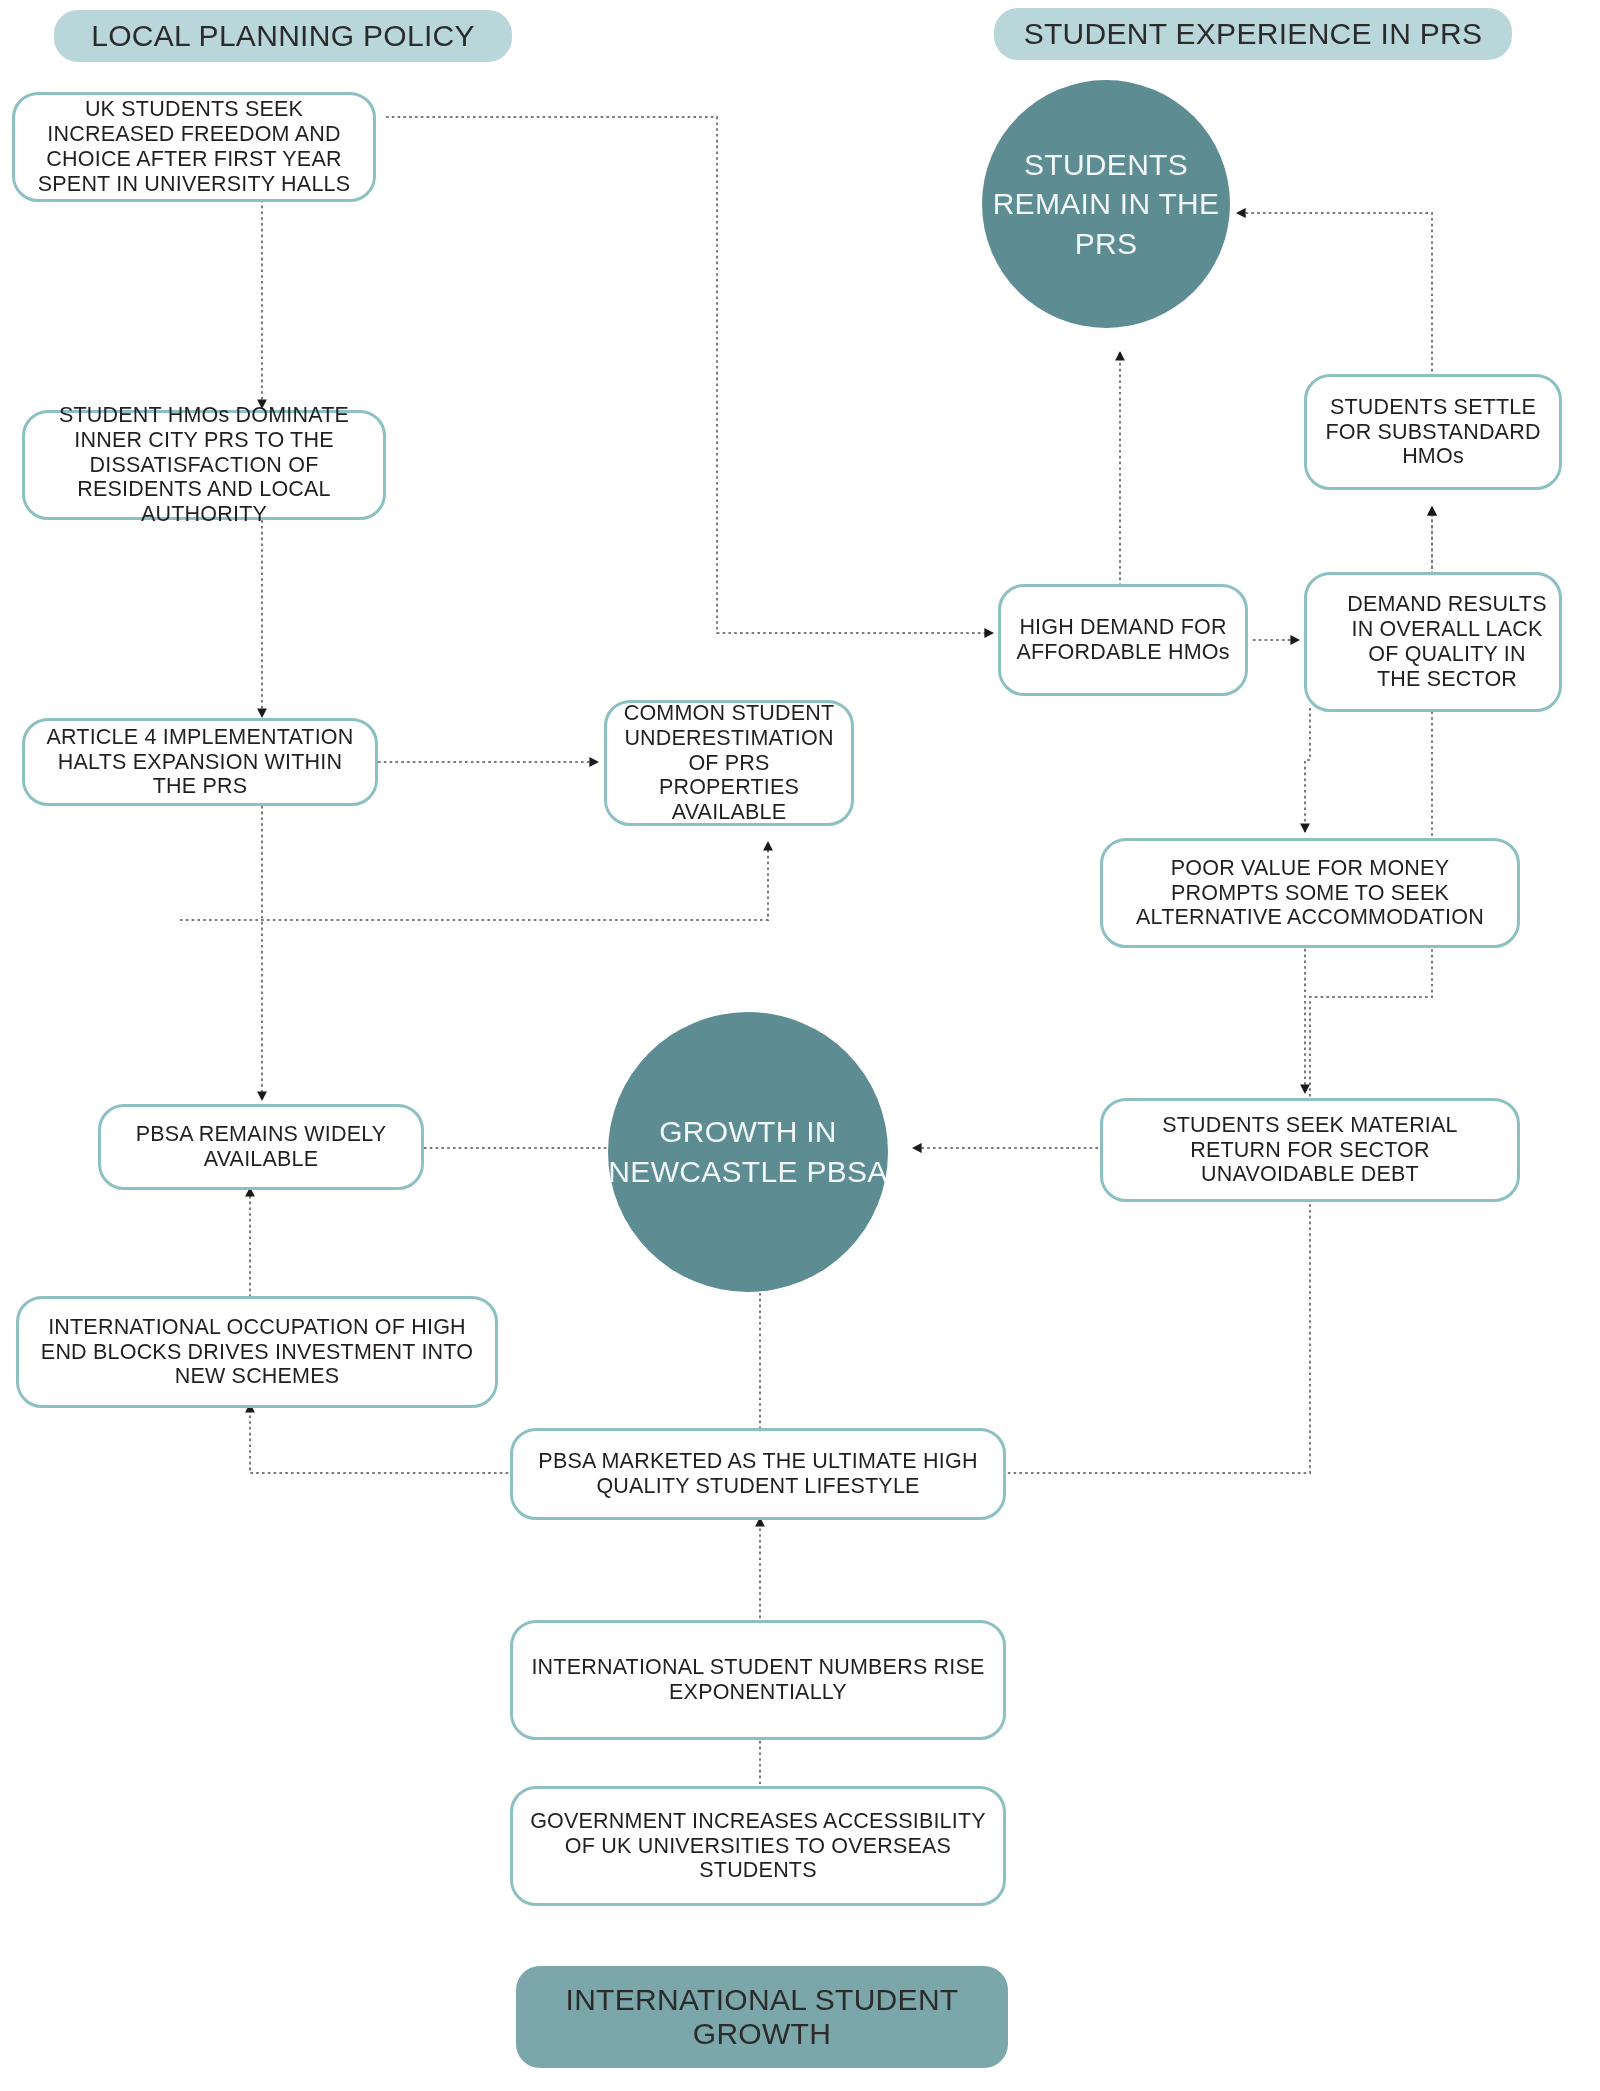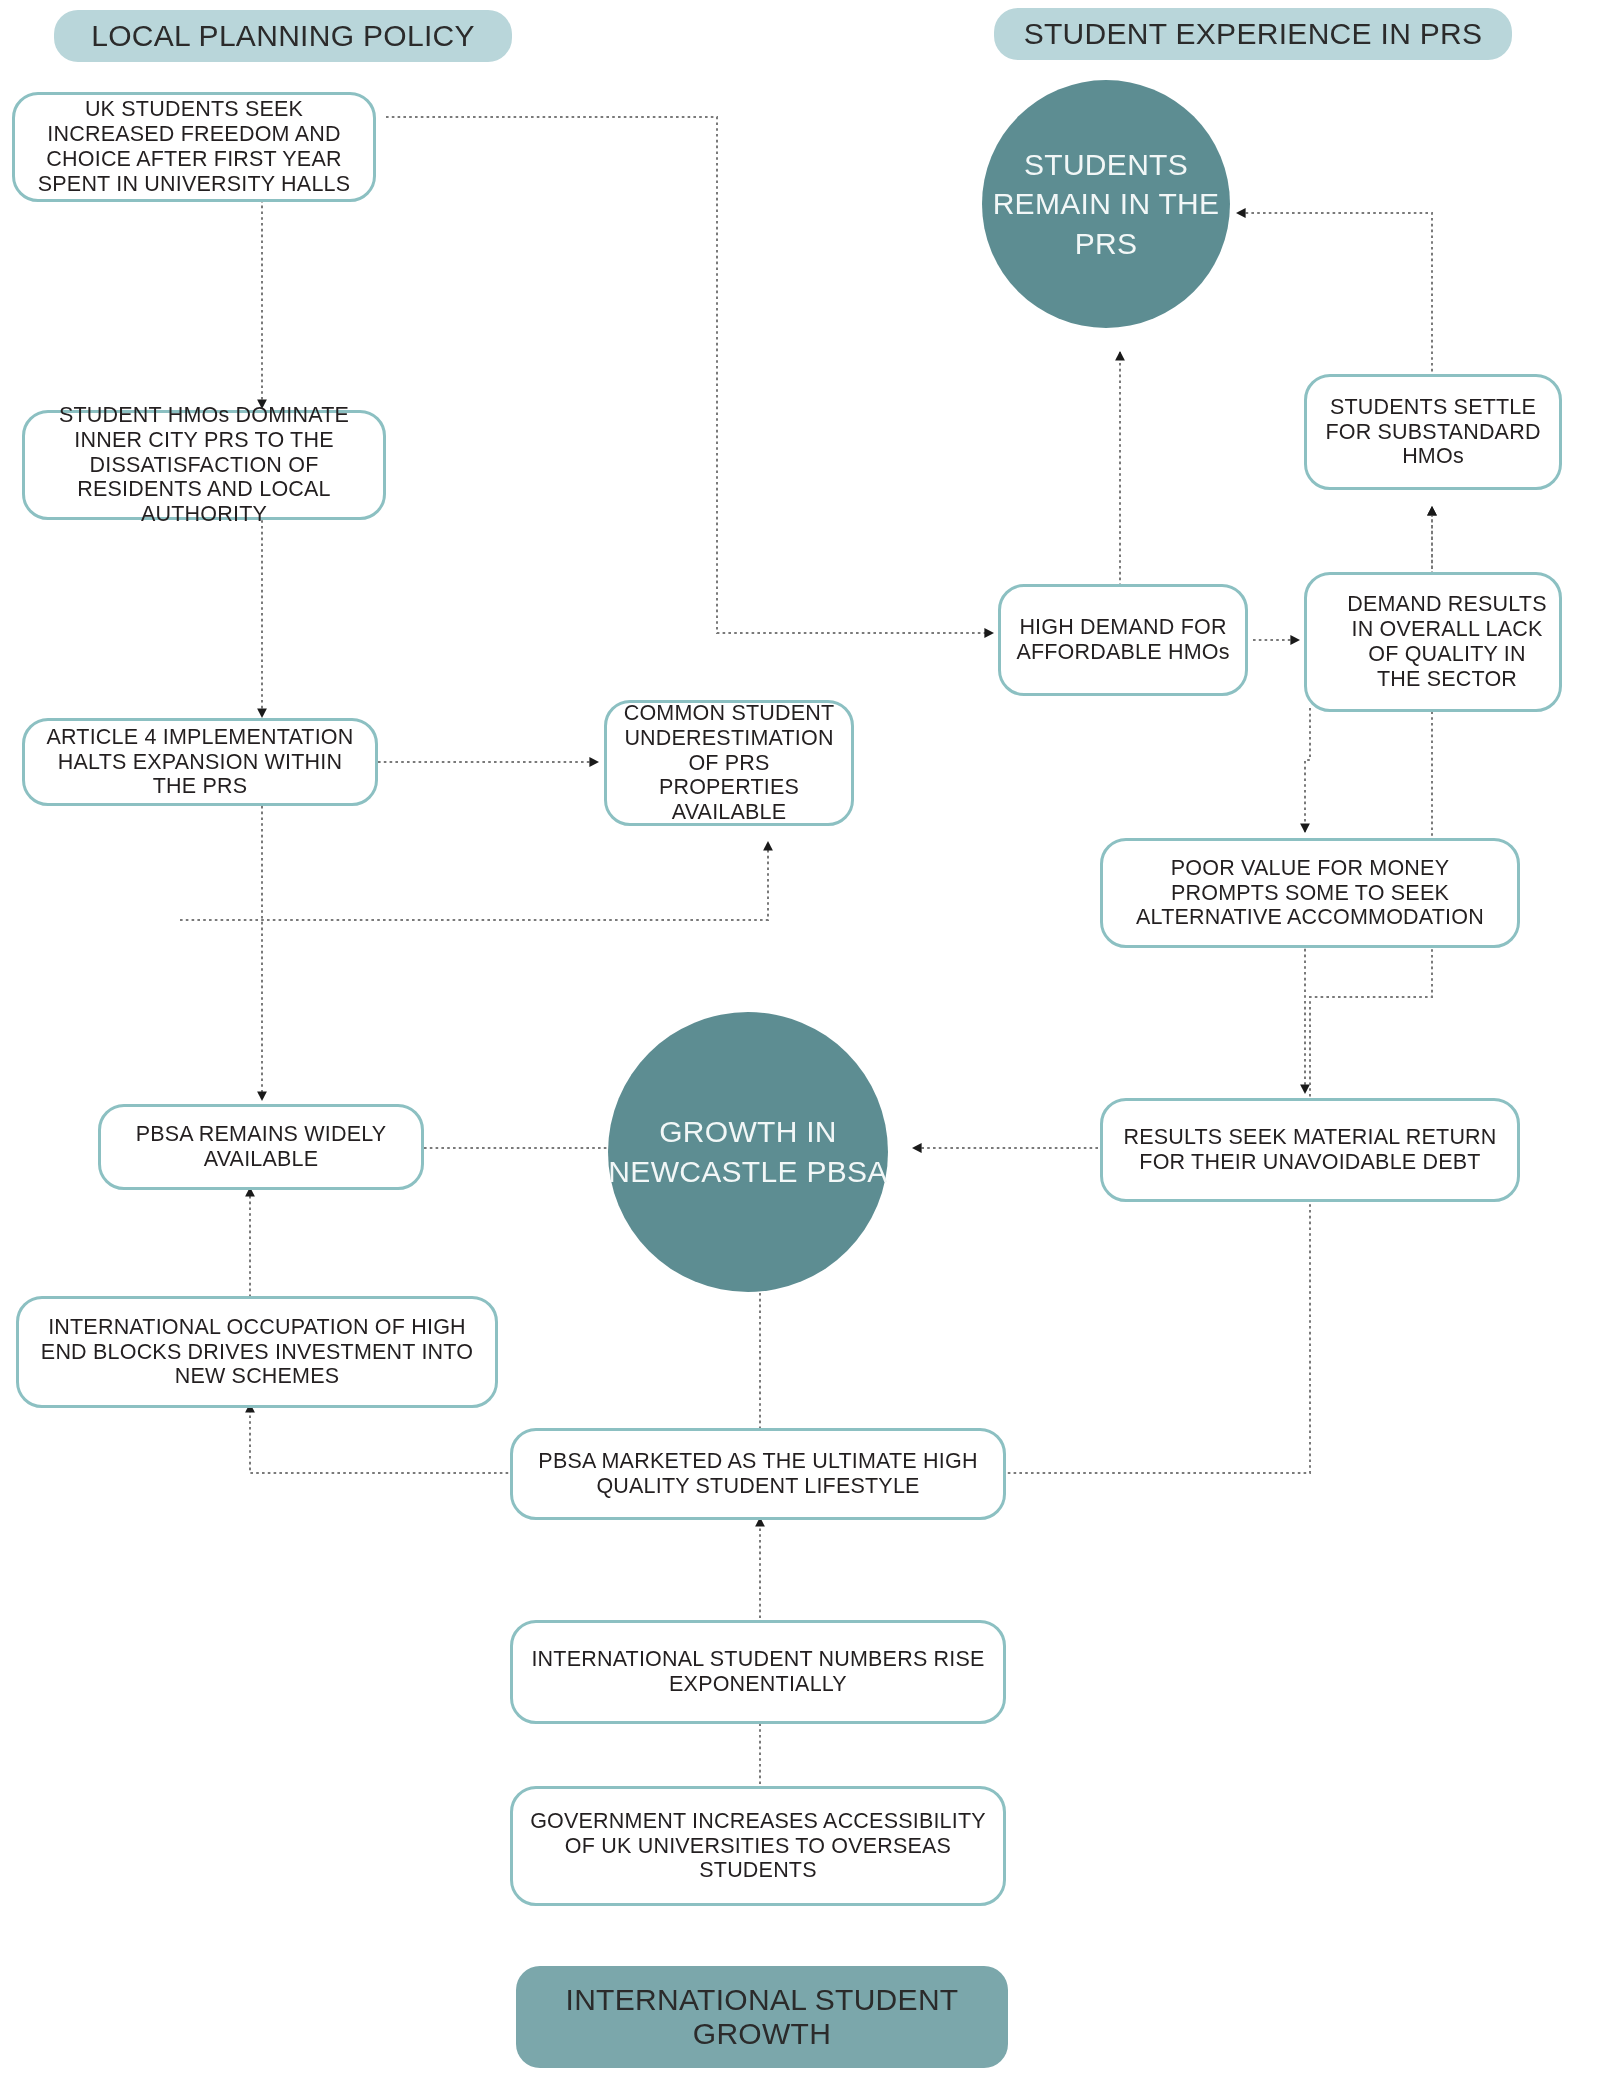--- a/index.html
+++ b/index.html
@@ -133,36 +133,36 @@
 
   <div class="node box" style="left:1304px;top:374px;width:258px;height:116px;">
     <span class="lbl">STUDENTS SETTLE FOR SUBSTANDARD HMOs</span>
   </div>
 
   <div class="node box" style="left:1100px;top:838px;width:420px;height:110px;">
     <span class="lbl">POOR VALUE FOR MONEY PROMPTS SOME TO SEEK ALTERNATIVE ACCOMMODATION</span>
   </div>
 
   <div class="node box" style="left:1100px;top:1098px;width:420px;height:104px;">
-    <span class="lbl">RESULTS SEEK MATERIAL RETURN FOR THEIR UNAVOIDABLE DEBT</span>
+    <span class="lbl">STUDENTS SEEK MATERIAL RETURN FOR SECTOR UNAVOIDABLE DEBT</span>
   </div>
 
   <div class="node box" style="left:98px;top:1104px;width:326px;height:86px;">
     <span class="lbl">PBSA REMAINS WIDELY AVAILABLE</span>
   </div>
 
   <div class="node box" style="left:16px;top:1296px;width:482px;height:112px;">
     <span class="lbl">INTERNATIONAL OCCUPATION OF HIGH END BLOCKS DRIVES INVESTMENT INTO NEW SCHEMES</span>
   </div>
 
   <div class="node box" style="left:510px;top:1428px;width:496px;height:92px;">
     <span class="lbl">PBSA MARKETED AS THE ULTIMATE HIGH QUALITY STUDENT LIFESTYLE</span>
   </div>
 
-  <div class="node box" style="left:510px;top:1620px;width:496px;height:104px;">
+  <div class="node box" style="left:510px;top:1620px;width:496px;height:120px;">
     <span class="lbl">INTERNATIONAL STUDENT NUMBERS RISE EXPONENTIALLY</span>
   </div>
 
   <div class="node box" style="left:510px;top:1786px;width:496px;height:120px;">
     <span class="lbl">GOVERNMENT INCREASES ACCESSIBILITY OF UK UNIVERSITIES TO OVERSEAS STUDENTS</span>
   </div>
 
 </div>
 
 </body></html>

